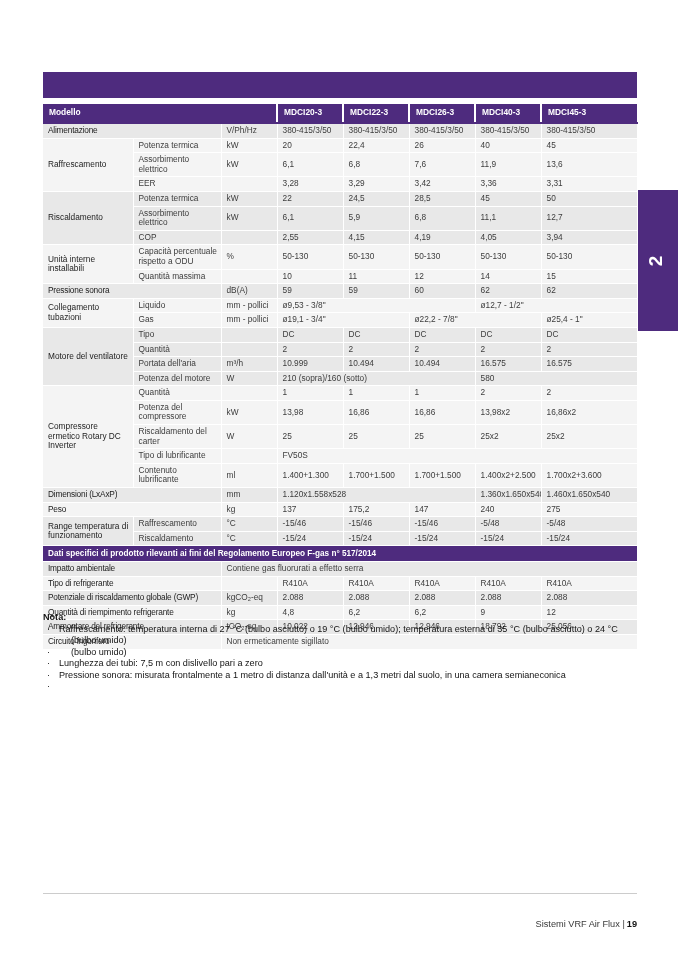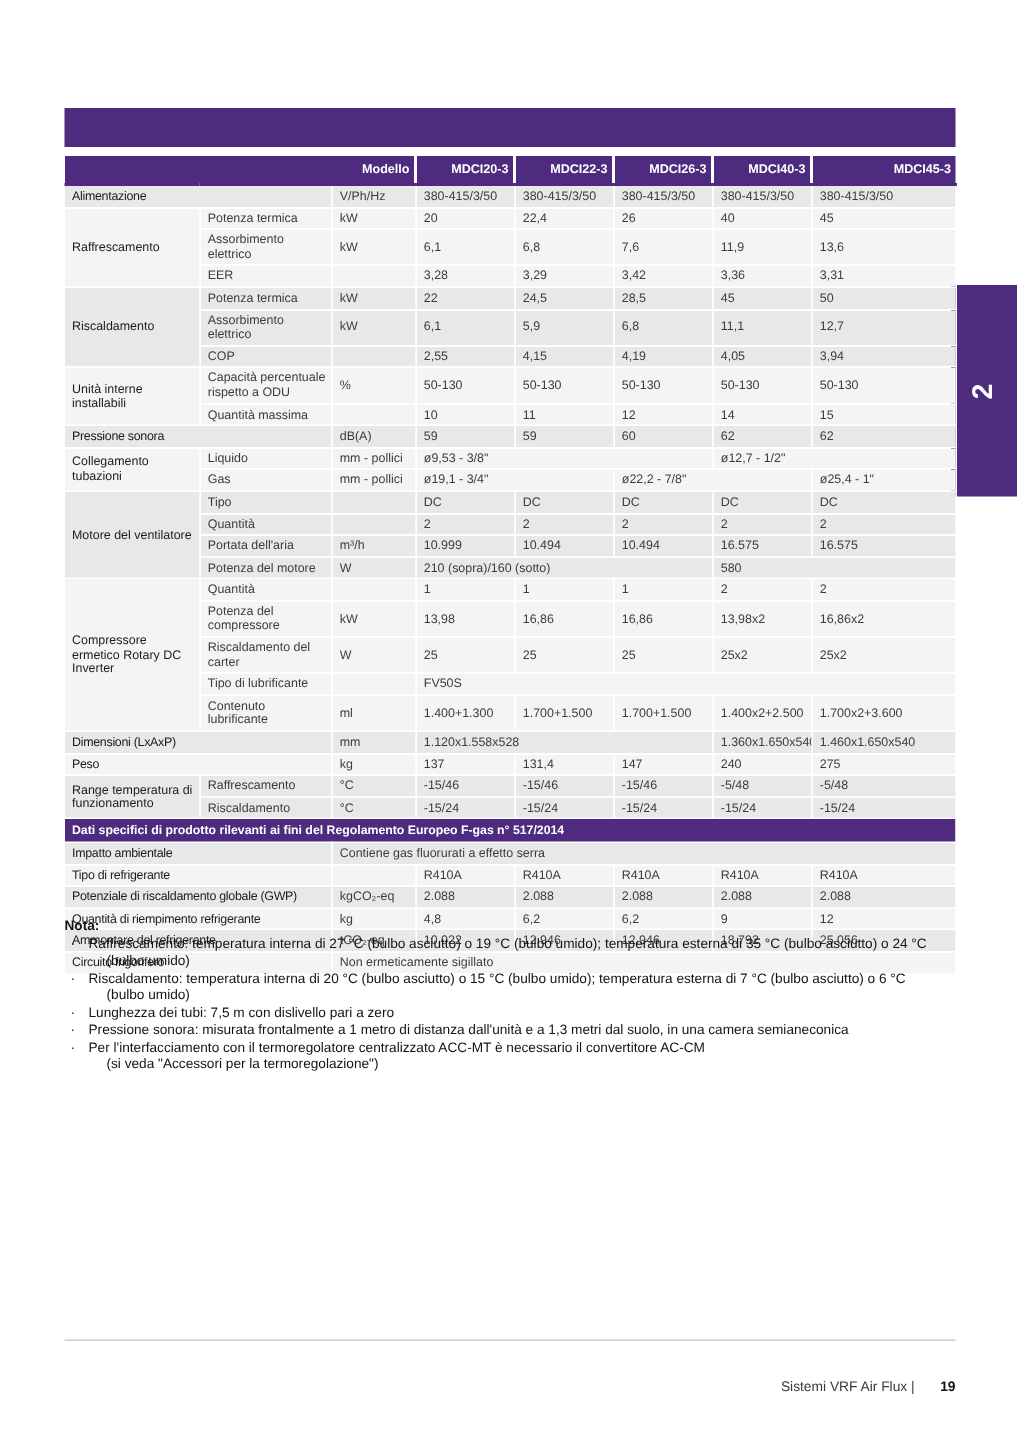--- a/index.html
+++ b/index.html
@@ -28,39 +28,39 @@
     vertical-align:middle;border-right:1px solid #fff;border-bottom:1px solid #fff;
     overflow:hidden;
   }
   tr.g td{background:var(--rowg);}
   tr.w td{background:var(--roww);}
   td.grp{font-weight:normal;color:#1c1c1c;}
   td.one{white-space:nowrap;letter-spacing:-0.2px;}
   tr.head td{
     background:var(--purple);color:#fff;font-weight:bold;height:19px;
     border-right:2px solid #fff;border-bottom:2px solid var(--purple);
-    font-size:8.4px;padding-left:6px;text-align:right;
+    font-size:8.4px;padding-left:6px;
   }
   tr.head td:last-child{border-right:none;margin-left:30px;}
   tr.bn td{
     background:var(--purple);color:#fff;font-weight:bold;font-size:8.2px;
     padding:2.5px 5px;letter-spacing:0;
   }
 
   .notes{position:absolute;left:43px;top:612px;width:596px;font-size:9.1px;line-height:11.5px;color:#141414;}
   .notes .title{font-weight:bold;}
   .bullet{display:flex;}
   .bullet .mark{flex:none;width:16px;padding-left:4px;}
   .bullet .cont{display:block;margin-left:12px;}
 
   .footer-line{position:absolute;left:43px;top:893px;width:594px;height:1px;background:#cccccc;}
   .footer-logo{position:absolute;left:50px;top:964px;display:flex;align-items:center;gap:7px;}
   .bosch-text{color:var(--red);font-weight:bold;font-size:17px;letter-spacing:0.6px;}
   .footer-right{position:absolute;right:41px;top:919px;font-size:9.2px;color:#3a3a3a;}
-  .footer-right .pg{font-weight:bold;color:#111;margin-left:17px;}
+  .footer-right .pg{font-weight:bold;color:#111;margin-left:2px;}
 </style>
 </head>
 <body>
 
 <div class="top-banner"></div>
 
 <div class="side-tab">
   <span>2</span>
 </div>
 
@@ -272,21 +272,21 @@
           <td class="grp one" colspan="2">Dimensioni (LxAxP)</td>
           <td class="unit">mm</td>
           <td class="val" colspan="3">1.120x1.558x528</td>
           <td class="val">1.360x1.650x540</td>
           <td class="val">1.460x1.650x540</td>
         </tr>
         <tr class="w">
           <td class="grp one" colspan="2">Peso</td>
           <td class="unit">kg</td>
           <td class="val">137</td>
-          <td class="val">131,4</td>
+          <td class="val">175,2</td>
           <td class="val">147</td>
           <td class="val">240</td>
           <td class="val">275</td>
         </tr>
         <tr class="g">
           <td class="grp" rowspan="2">Range temperatura di funzionamento</td>
           <td class="prm">Raffrescamento</td>
           <td class="unit">°C</td>
           <td class="val">-15/46</td>
           <td class="val">-15/46</td>
@@ -356,35 +356,33 @@
 
 <div class="notes">
   <div class="title">Nota:</div>
   <div class="bullet">
     <span class="mark">·</span>
     <span><span>Raffrescamento: temperatura interna di 27 °C (bulbo asciutto) o 19 °C (bulbo umido); temperatura esterna di 35 °C (bulbo asciutto) o 24 °C</span>
     <span class="cont">(bulbo umido)</span></span>
   </div>
   <div class="bullet">
     <span class="mark">·</span>
-    <span><span>Riscaldamento: temperatura interna di 20 °C (bulbo asciutto) o 15 °C (bulbo umido); temperatura esterna di 7 °C (bulbo asciutto) o 6 °C</span>
+    <span>
     <span class="cont">(bulbo umido)</span></span>
   </div>
   <div class="bullet">
     <span class="mark">·</span>
     <span><span>Lunghezza dei tubi: 7,5 m con dislivello pari a zero</span></span>
   </div>
   <div class="bullet">
     <span class="mark">·</span>
     <span><span>Pressione sonora: misurata frontalmente a 1 metro di distanza dall'unità e a 1,3 metri dal suolo, in una camera semianeconica</span></span>
   </div>
   <div class="bullet">
     <span class="mark">·</span>
-    <span><span>Per l'interfacciamento con il termoregolatore centralizzato ACC-MT è necessario il convertitore AC-CM</span>
-    <span class="cont">(si veda "Accessori per la termoregolazione")</span></span>
   </div>
 </div>
 
 <div class="footer-line"></div>
 
 <div class="footer-logo">
   <svg width="18" height="18" viewBox="0 0 24 24">
     <circle cx="12" cy="12" r="10.2" fill="none" stroke="#a6a6a6" stroke-width="2"></circle>
     <rect x="5.2" y="7.4" width="13.6" height="3" fill="#a6a6a6"></rect>
     <rect x="5.2" y="13.6" width="13.6" height="3" fill="#a6a6a6"></rect>

